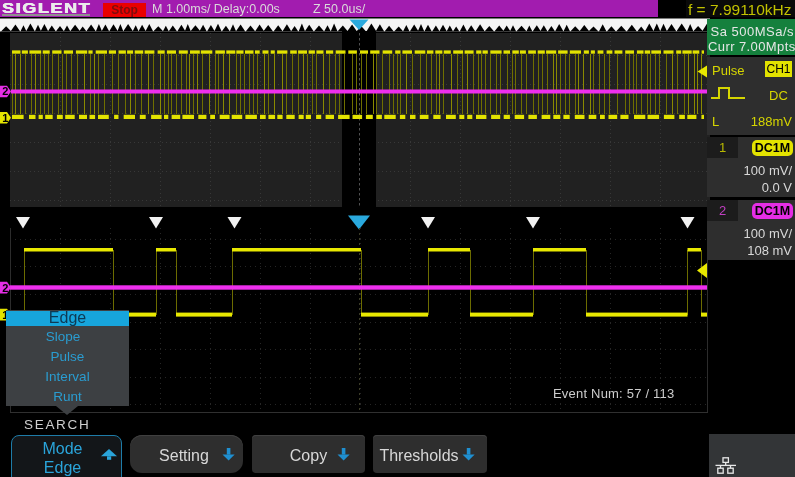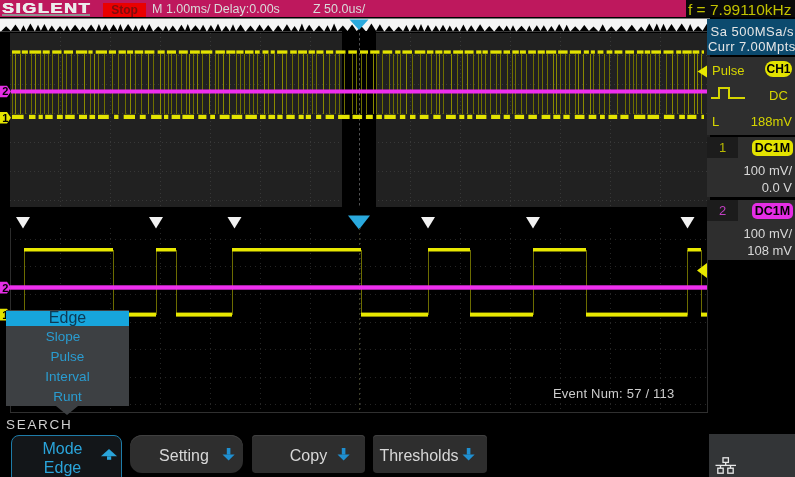--- a/index.html
+++ b/index.html
@@ -453,37 +453,37 @@
 <polygon points="0,85.7 7,85.7 11,91.5 7,97.3 0,97.3" fill="#e52ee5"></polygon>
     <text x="2.2" y="95.4" font-size="11" font-weight="bold" fill="#000">2</text>
 <polygon points="0,112.0 7,112.0 11,117.8 7,123.6 0,123.6" fill="#e3e300"></polygon>
     <text x="2.2" y="121.7" font-size="11" font-weight="bold" fill="#000">1</text>
 <polygon points="0,281.8 7,281.8 11,287.6 7,293.4 0,293.4" fill="#e52ee5"></polygon>
     <text x="2.2" y="291.5" font-size="11" font-weight="bold" fill="#000">2</text>
 <polygon points="0,308.8 7,308.8 11,314.6 7,320.4 0,320.4" fill="#e3e300"></polygon>
     <text x="2.2" y="318.5" font-size="11" font-weight="bold" fill="#000">1</text>
 </svg>
 
-<div class="abs" style="left:0;top:0;width:795px;height:17px;background:#be185d">
+<div class="abs" style="left:0;top:0;width:658px;height:17px;background:#a21caf">
   <div class="abs" style="left:2px;top:0px;width:92px;font-size:18px;font-weight:bold;color:#ebebeb;letter-spacing:1.6px;text-shadow:0.6px 0 0 #ebebeb,-0.3px 0 0 #ebebeb;transform:scale(1.0,0.82);transform-origin:left top">SIGLENT</div>
   <div class="abs" style="left:2px;top:14px;width:88px;height:2px;background:#8f8f8f"></div>
   <div class="abs" style="left:103px;top:3px;width:43px;height:14px;background:#ea0000;color:#7e0c0c;font-size:12px;font-weight:bold;text-align:center;line-height:15px">Stop</div>
   <div class="abs" style="left:152px;top:2px;font-size:12.5px;color:#dadada">M 1.00ms/ Delay:0.00s</div>
   <div class="abs" style="left:313px;top:2px;font-size:12.5px;color:#dadada">Z 50.0us/</div>
   <div class="abs" style="left:686px;top:0;width:109px;height:17px;background:#0a0a0a"></div>
   <div class="abs" style="left:688px;top:0.5px;font-size:15.5px;color:#c2c200">f = 7.99110kHz</div>
 </div>
 
-<div class="abs" style="left:707px;top:19px;width:88px;height:36px;background:#0c4a6e;color:#e6e6e6;font-size:13px">
+<div class="abs" style="left:707px;top:19px;width:88px;height:36px;background:#15803d;color:#e6e6e6;font-size:13px">
   <div class="abs" style="left:3.5px;top:5px;letter-spacing:0.5px">Sa 500MSa/s</div>
   <div class="abs" style="left:1px;top:20px;letter-spacing:0.4px">Curr 7.00Mpts</div>
 </div>
 <div class="abs" style="left:707px;top:57px;width:88px;height:78px;background:#2e2e2e;color:#d6d600;font-size:13px">
   <div class="abs" style="left:5px;top:6px">Pulse</div>
-  <div class="abs" style="left:58px;top:4px;width:27px;height:16px;background:#e3e300;border-radius:8px;color:#000;font-size:12px;font-weight:bold;text-align:center;line-height:16px">CH1</div>
+  <div class="abs" style="left:58px;top:4px;width:27px;height:16px;background:#e3e300;border-radius:0;color:#000;font-size:12px;font-weight:normal;text-align:center;line-height:16px">CH1</div>
   <svg width="36" height="16" viewBox="0 0 36 16" style="position:absolute;left:3px;top:28px">
     <path d="M1,13 h8 v-10 h10 v10 h16" stroke="#d6d600" stroke-width="2" fill="none"></path>
   </svg>
   <div class="abs" style="left:62px;top:31px">DC</div>
   <div class="abs" style="left:5px;top:57px">L</div>
   <div class="abs" style="right:3px;top:57px">188mV</div>
 </div>
 <div class="abs" style="left:707px;top:137px;width:88px;height:60px;background:#2e2e2e;color:#d8d8d8;font-size:13px">
   <div class="abs" style="left:0;top:0;width:31px;height:21px;background:#1c1c1c;color:#b8b800;text-align:center;line-height:21px">1</div>
   <div class="abs" style="left:45px;top:3px;width:41px;height:16px;background:#e3e300;border-radius:5px;color:#000;font-size:12.5px;font-weight:bold;text-align:center;line-height:16px">DC1M</div>
@@ -503,21 +503,21 @@
   <div class="abs" style="left:0;top:1px;width:123px;height:15px;background:#17a5dc;color:#0e3954;line-height:14.5px;font-size:16px">Edge</div>
   <div class="abs" style="left:0;top:19px;width:114px;height:15px;color:#2a9cd0;line-height:15px">Slope</div>
   <div class="abs" style="left:0;top:39px;width:123px;height:15px;color:#2a9cd0;line-height:15px">Pulse</div>
   <div class="abs" style="left:0;top:79px;width:123px;height:15px;color:#2a9cd0;line-height:15px">Runt</div>
   <div class="abs" style="left:0;top:59px;width:123px;height:15px;color:#2a9cd0;line-height:15px">Interval</div>
 </div>
 <svg width="24" height="10" viewBox="0 0 24 10" style="position:absolute;left:55px;top:406px">
   <polygon points="1,0 23,0 12,9" fill="#3d4043"></polygon>
 </svg>
 
-<div class="abs" style="left:6px;top:417px;font-size:13.5px;color:#cfcfcf;letter-spacing:1.7px">SEARCH</div>
+<div class="abs" style="left:24px;top:417px;font-size:13.5px;color:#cfcfcf;letter-spacing:1.7px">SEARCH</div>
 
 <div class="abs" style="left:11px;top:435px;width:111px;height:54px;background:#131619;border:1px solid #1e7ca8;border-radius:8px;color:#2aa4da;font-size:16px;text-align:center;line-height:18.5px">
   <div style="margin-top:4px;margin-right:8px">Mode</div>
   <div style="margin-right:8px">Edge</div>
   <svg width="16" height="11" viewBox="0 0 16 11" style="position:absolute;right:4px;top:12.5px">
       <polygon points="0,7.3 16,7.3 8,0" fill="#2aa4da"></polygon>
       <rect x="6" y="7.3" width="4.2" height="3.5" fill="#2aa4da"></rect>
     </svg>
 </div>
 <div class="abs" style="left:130px;top:435px;width:113px;height:38px;background:#2e2e2e;border-radius:12px;color:#d8d8d8;font-size:16px;text-align:center;line-height:42px;box-shadow:inset 0 1px 0 #404040">

